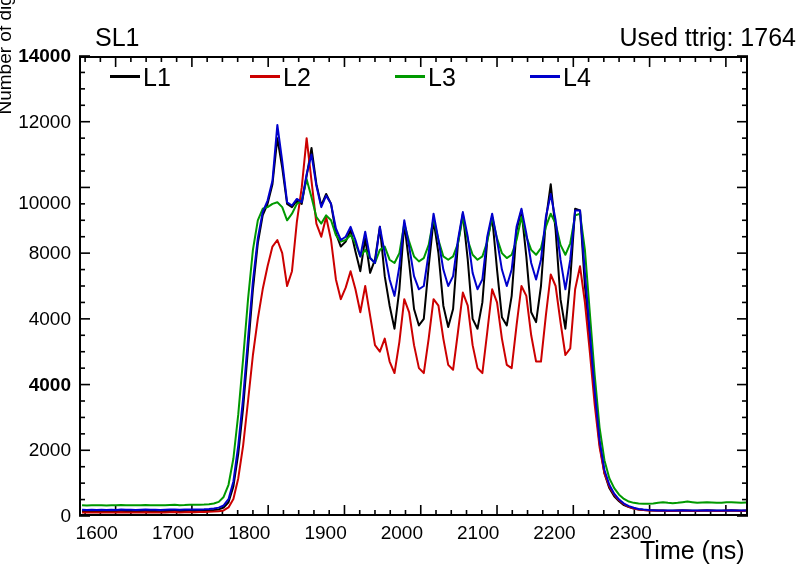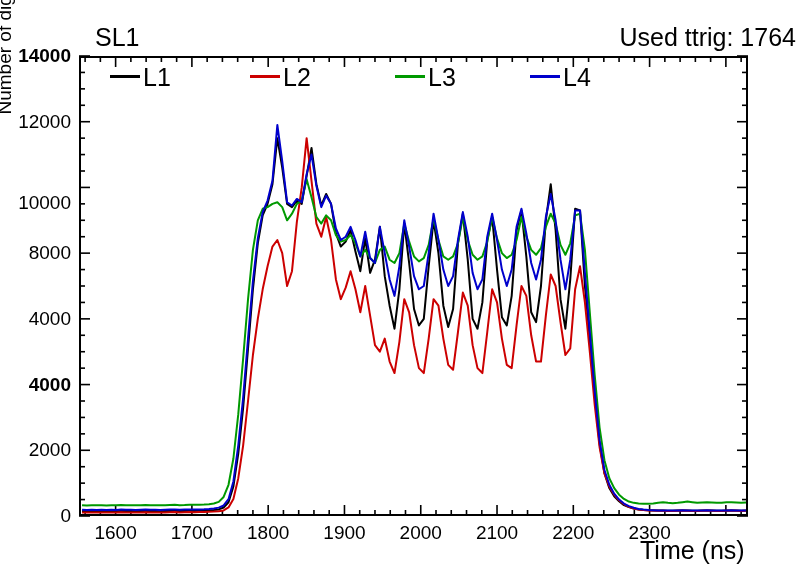--- a/index.html
+++ b/index.html
@@ -10,21 +10,21 @@
   #hdr-left{left:95px;}
   #hdr-center{left:0;width:796px;text-align:right;}
   #hdr-right{right:82px;}
 
   #plot-frame{position:absolute;left:79px;top:56px;width:669px;height:460px;
               border:2px solid #000;box-sizing:border-box;background:#fff;}
 
   #svg-canvas{position:absolute;left:0;top:0;width:796px;height:572px;pointer-events:none;}
 
   .ylab{position:absolute;font-size:19px;color:#000;text-align:right;white-space:nowrap;}
-  .xlab{position:absolute;font-size:19px;color:#000;text-align:center;white-space:nowrap;}
+  .xlab{position:absolute;font-size:19px;color:#000;text-align:left;white-space:nowrap;}
 
   #y-axis-title{position:absolute;left:-6px;top:158px;width:220px;font-size:19px;color:#000;
                 transform:rotate(-90deg);transform-origin:left top;text-align:center;white-space:nowrap;}
   #x-axis-title{position:absolute;left:640px;top:536px;font-size:25px;color:#000;white-space:nowrap;}
 
   #legend{position:absolute;left:110px;top:60px;width:500px;height:32px;}
   .leg-item{position:absolute;top:0;height:32px;line-height:32px;white-space:nowrap;}
   .leg-line{display:inline-block;width:30px;height:0;border-top:3px solid #000;vertical-align:middle;margin-right:3px;}
   .leg-txt{font-size:25px;color:#000;vertical-align:middle;}
 </style>

